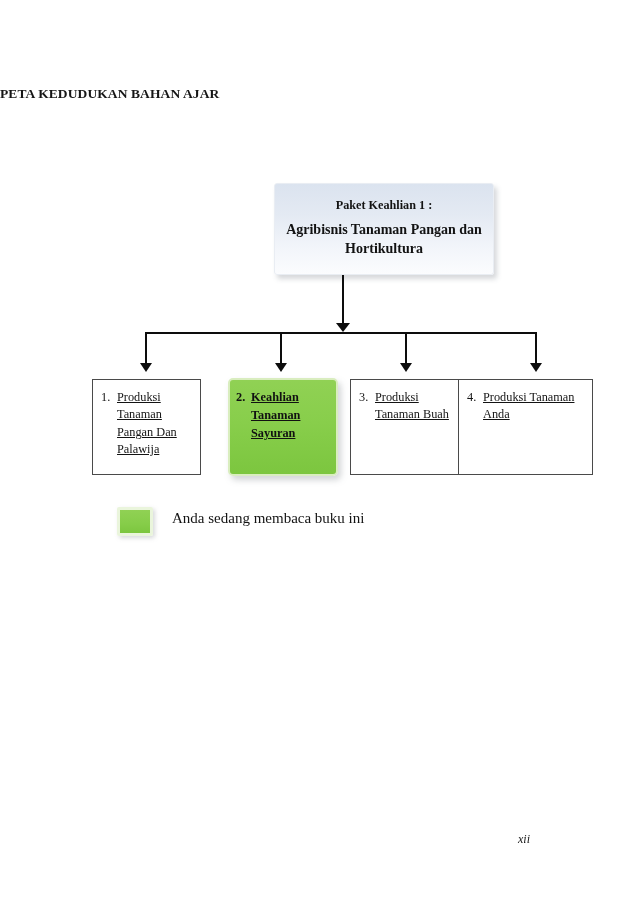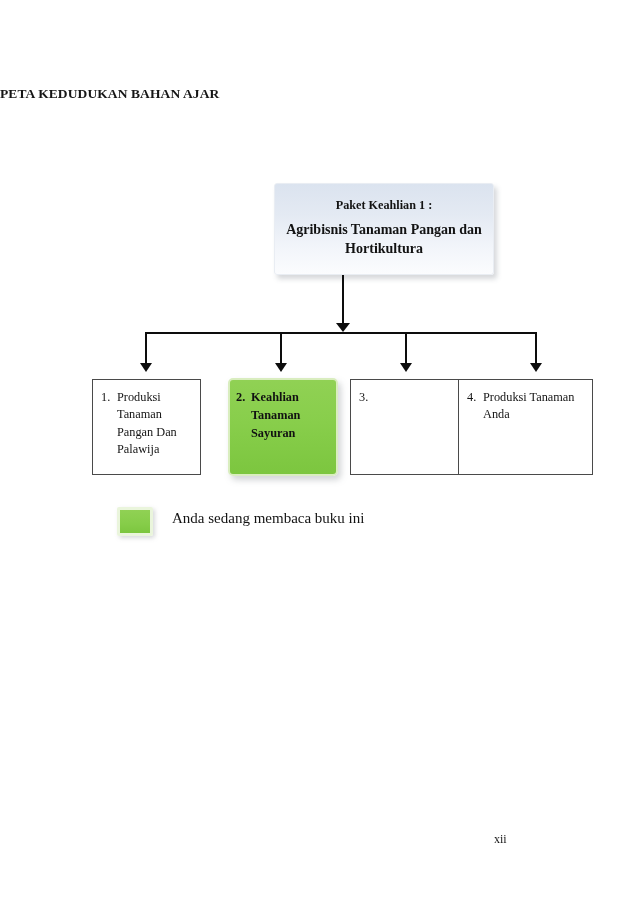--- a/index.html
+++ b/index.html
@@ -126,21 +126,21 @@
     box-sizing: border-box;
     background: #ffffff;
     border: 1px solid #4a4a4a;
     padding: 9px 6px 6px 8px;
     font-size: 12.3px;
     line-height: 1.42;
     color: #131313;
   }
   .leaf-row { display: flex; align-items: flex-start; }
   .leaf-num { width: 16px; flex: none; }
-  .leaf-text { flex: 1; }
+  .leaf-text { flex: 1; text-decoration: underline; }
 
   .leaf-1 { left: 92px;  width: 109px; height: 96px; }
   .leaf-3 { left: 350px; width: 110px; height: 96px; }
   .leaf-4 { left: 458px; width: 135px; height: 96px; }
 
   .leaf-2 {
     position: absolute;
     left: 228px;
     top: 378px;
     width: 110px;
@@ -179,23 +179,24 @@
     color: #131313;
     white-space: nowrap;
   }
 
   
   .page-number {
     position: absolute;
     left: 494px;
     top: 832px;
     width: 60px;
-    text-align: left;
+    text-align: center;
     font-size: 12px;
     color: #161616;
+    font-style: italic;
   }
 </style>
 </head>
 <body>
 
 <div class="page">
 
   <div class="page-title">PETA KEDUDUKAN BAHAN AJAR</div>
 
   <div class="root-box">
@@ -226,20 +227,21 @@
   <div class="leaf-2">
     <div class="leaf-row">
       <span class="leaf-num">2.</span>
       <span class="leaf-text">Keahlian Tanaman Sayuran</span>
     </div>
   </div>
 
   <div class="leaf leaf-3">
     <div class="leaf-row">
       <span class="leaf-num">3.</span>
+      <span class="leaf-text">Produksi Tanaman Buah</span>
     </div>
   </div>
 
   <div class="leaf leaf-4">
     <div class="leaf-row">
       <span class="leaf-num">4.</span>
       <span class="leaf-text">Produksi Tanaman Anda</span>
     </div>
   </div>
 

